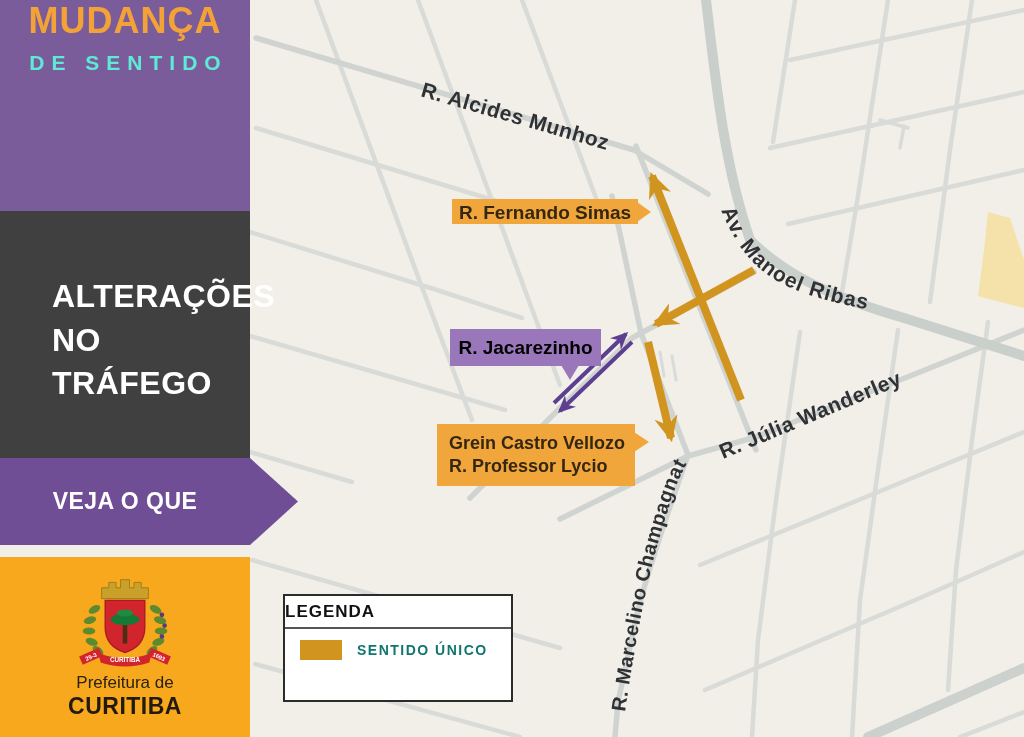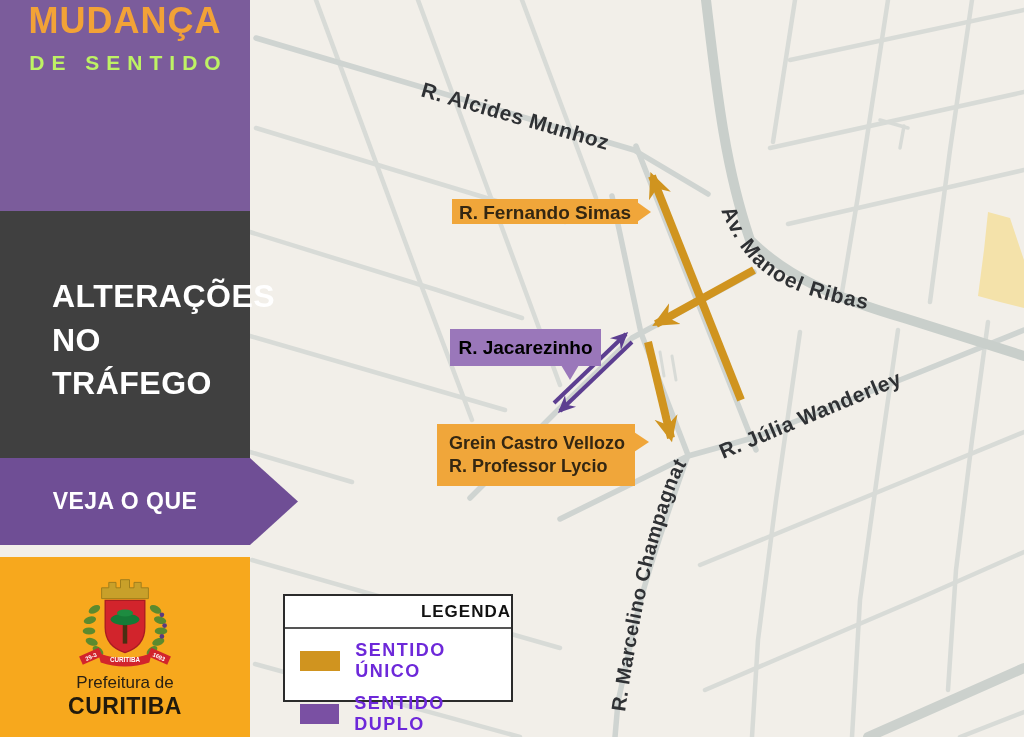--- a/index.html
+++ b/index.html
@@ -10,21 +10,21 @@
   }
   svg.map-svg { position:absolute; left:0; top:0; }
 
   
   .sb-top {
     position:absolute; left:0; top:0; width:250px; height:211px;
     background:#7b5c9b; display:flex; flex-direction:column;
     align-items:center; justify-content:flex-start; gap:9px; z-index:5;
   }
   .headline1 { color:#f2a237; font-size:36px; font-weight:800; letter-spacing:1px; }
-  .headline2 { color:#bef264; font-size:21px; font-weight:700; letter-spacing:7px; margin-right:-7px; }
+  .headline2 { color:#5eead4; font-size:21px; font-weight:700; letter-spacing:7px; margin-right:-7px; }
 
   .sb-dark {
     position:absolute; left:0; top:211px; width:250px; height:259px;
     background:#404040; display:flex; flex-direction:column; justify-content:center;
     padding-left:52px; box-sizing:border-box; z-index:5;
   }
   .subhead { color:#ffffff; font-size:32px; font-weight:800; line-height:1.36; letter-spacing:0.5px; }
 
   .sb-banner {
     position:absolute; left:0; top:458px; width:298px; height:87px;
@@ -73,25 +73,25 @@
     border-top:10px solid transparent; border-bottom:10px solid transparent;
     border-left:15px solid #f0a63a;
   }
 
   
   .legend {
     position:absolute; left:283px; top:594px; width:230px; height:108px;
     background:#ffffff; border:2px solid #2b2b2b; box-sizing:border-box; z-index:4;
   }
   .legend-title {
-    text-align:right; font-weight:800; font-size:17px; letter-spacing:1px;
+    text-align:left; font-weight:800; font-size:17px; letter-spacing:1px;
     color:#111111; padding:6px 0 5px; border-bottom:2px solid #555555;
   }
   .legend-row { display:flex; align-items:center; gap:15px; padding-left:15px; margin-top:11px; }
-  .legend-label { font-size:18px; color:#6d28d9; font-weight:700; letter-spacing:1.5px; }
+  .legend-label { font-size:14px; color:#0f766e; font-weight:700; letter-spacing:1.5px; }
   .swatch { display:block; }
 </style>
 </head>
 <body>
 
 <div class="stage">
 
   <svg class="map-svg" width="1024" height="737" viewBox="0 0 1024 737">
     <defs>
       <marker id="goldHead" viewBox="0 0 12 12" refX="9.5" refY="6" markerWidth="3.4" markerHeight="3.4" orient="auto" markerUnits="strokeWidth">
@@ -188,26 +188,20 @@
   </div>
 
   <div class="legend">
     <div class="legend-title">LEGENDA</div>
     <div class="legend-row">
       <svg class="swatch" width="42" height="20">
         <rect x="0" y="0" width="42" height="20" fill="#d0941f"></rect>
       </svg>
       <span class="legend-label">SENTIDO ÚNICO</span>
     </div>
-    <div class="legend-row">
-      <svg class="swatch" width="42" height="20">
-        <rect x="0" y="0" width="42" height="20" fill="#7a50a3"></rect>
-      </svg>
-      <span class="legend-label">SENTIDO DUPLO</span>
-    </div>
   </div>
 
   <div class="sb-top">
     <div class="headline1">MUDANÇA</div>
     <div class="headline2">DE SENTIDO</div>
   </div>
 
   <div class="sb-dark">
     <div class="subhead">ALTERAÇÕES</div>
     <div class="subhead">NO TRÁFEGO</div>

